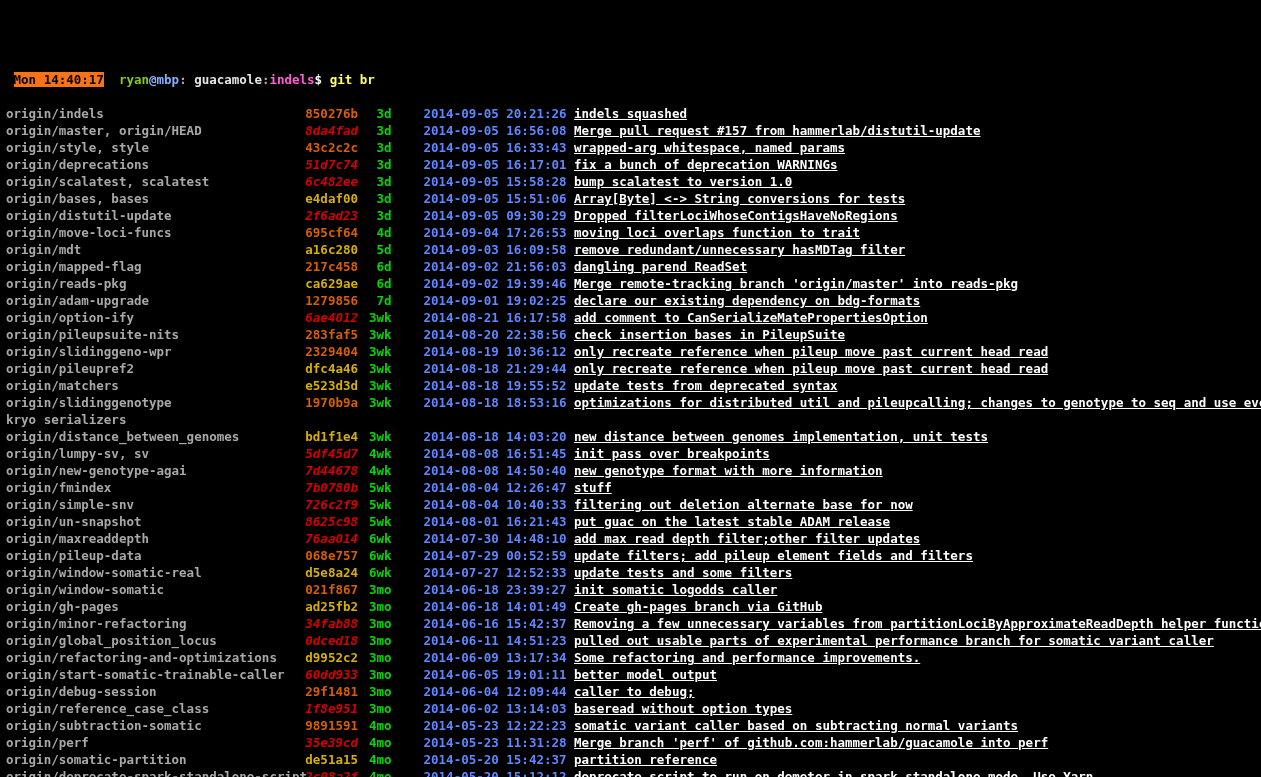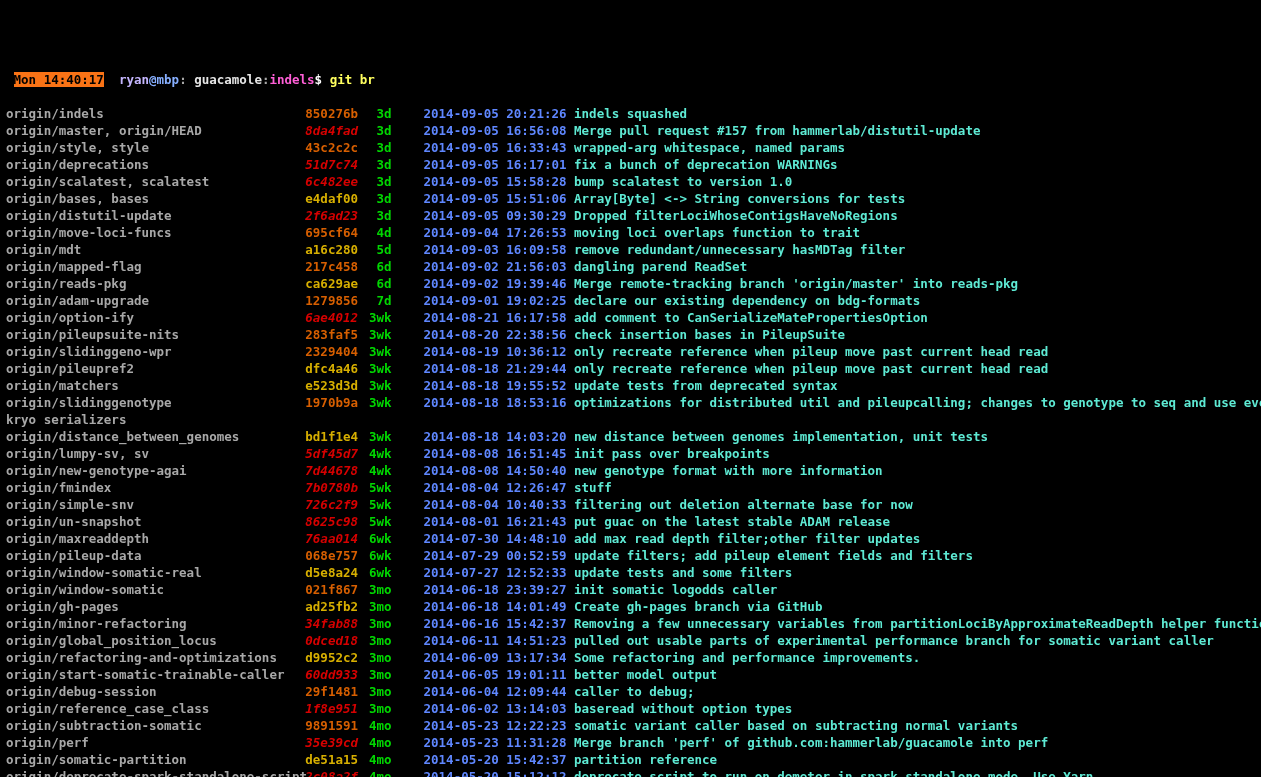--- a/index.html
+++ b/index.html
@@ -7,34 +7,34 @@
     color: #fff;
     font-family: Menlo, Monaco, Consolas, monospace;
     font-size: 12.5px;
     line-height: 17px;
     margin: 0;
     padding: 3px 6px;
     white-space: pre;
     font-weight: bold;
   }
   .ts     { background: #f97316; color: #000; }
-  .user   { color: #c4b5fd; }
+  .user   { color: #84cc16; }
   .at     { color: #87afff; }
   .host   { color: #87afff; }
   .path   { color: #e5e5e5; }
   .branch { color: #ff5fd7; }
   .dollar { color: #ffffff; }
   .cmd    { color: #ffff5f; }
   .grey   { color: #a8a8a8; }
   .hashRed    { color: #d70000; font-style: italic; }
   .hashOrange { color: #d75f00; }
   .hashYell   { color: #d7af00; }
   .age    { color: #00d700; }
   .date   { color: #5f87ff; margin-left: 28px; }
-  .msg    { color: #5eead4; }
+  .msg    { color: #ffffff; text-decoration: underline; }
   .row { display:block; }
   .colBranch { display:inline-block; width: 296px; }
   .colHash   { display:inline-block; width: 56px; text-align:right; }
   .colAge    { display:inline-block; width: 26px; text-align:right; padding-right:4px;}
 </style>
 </head>
 <body>
 
 
 

